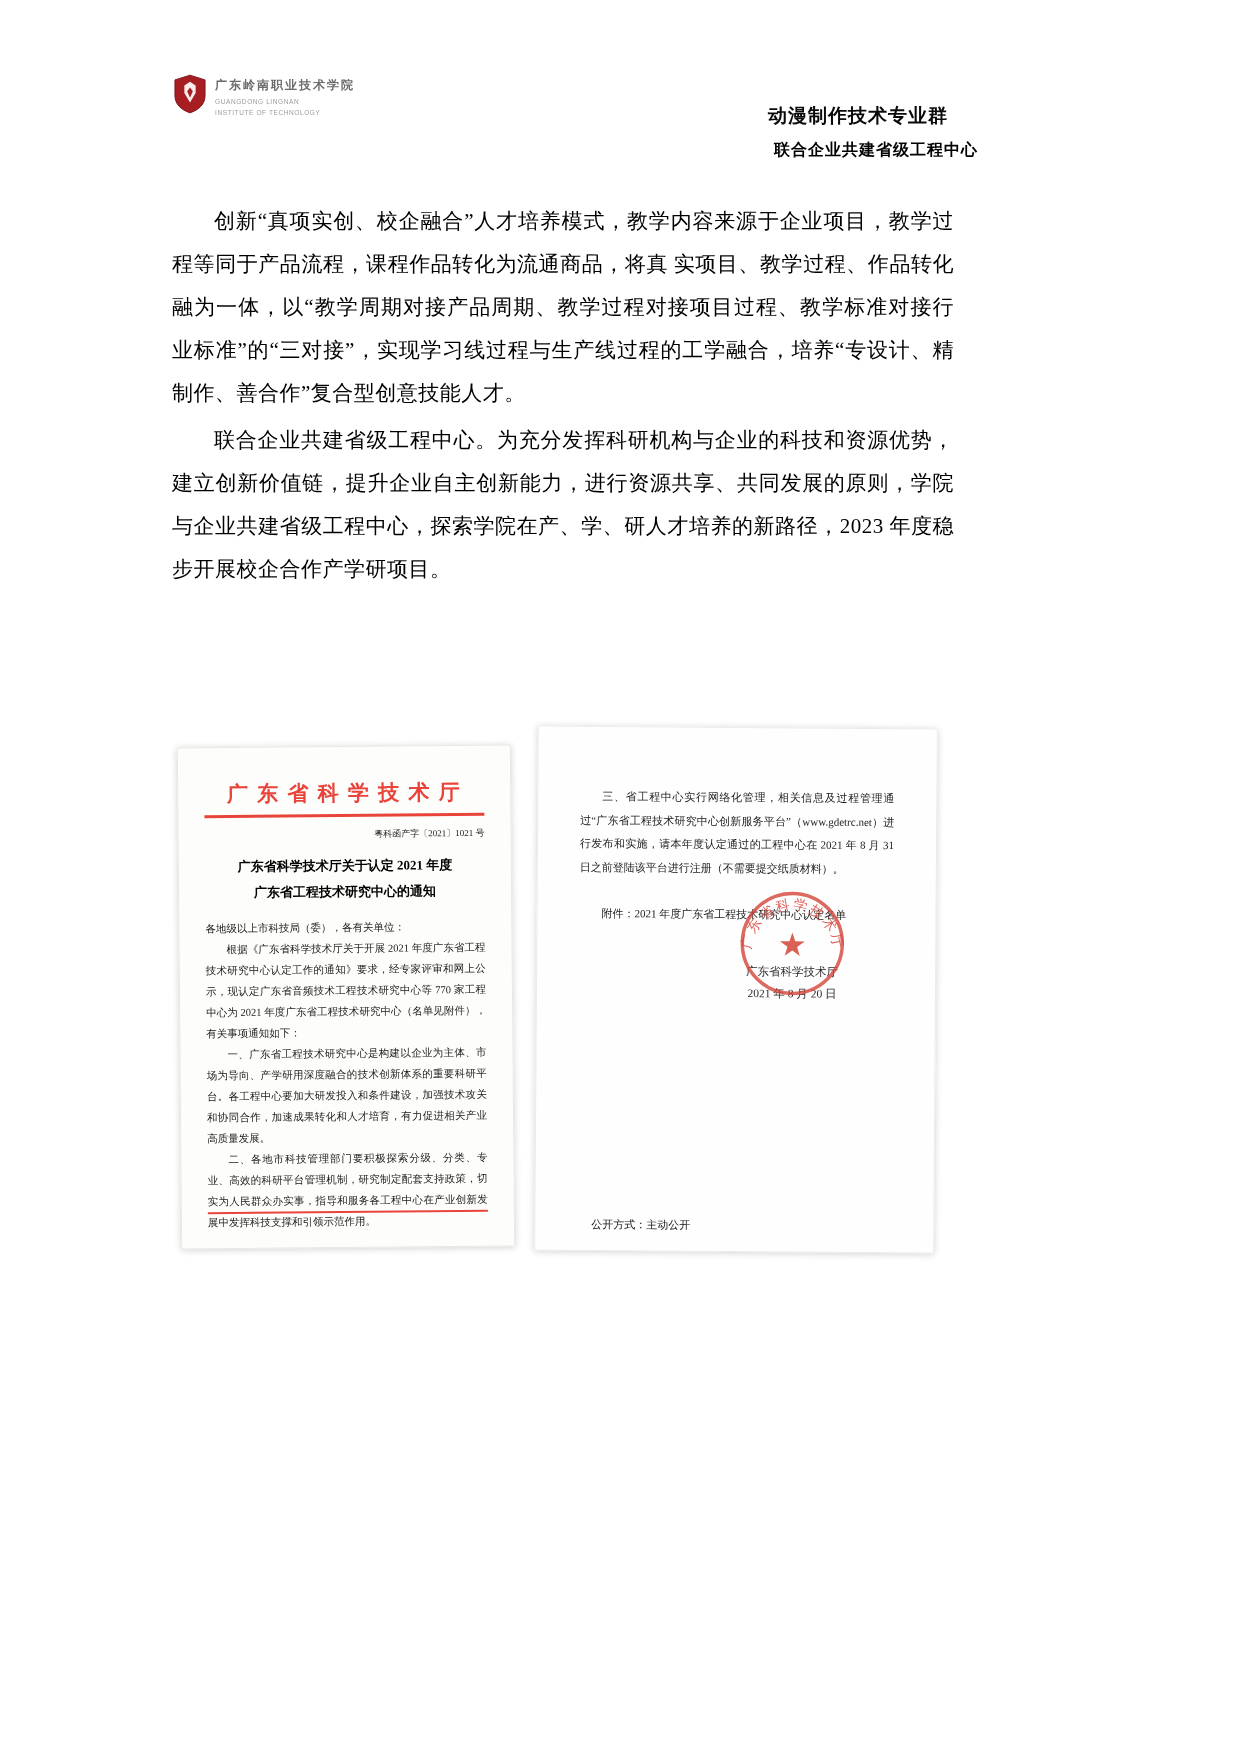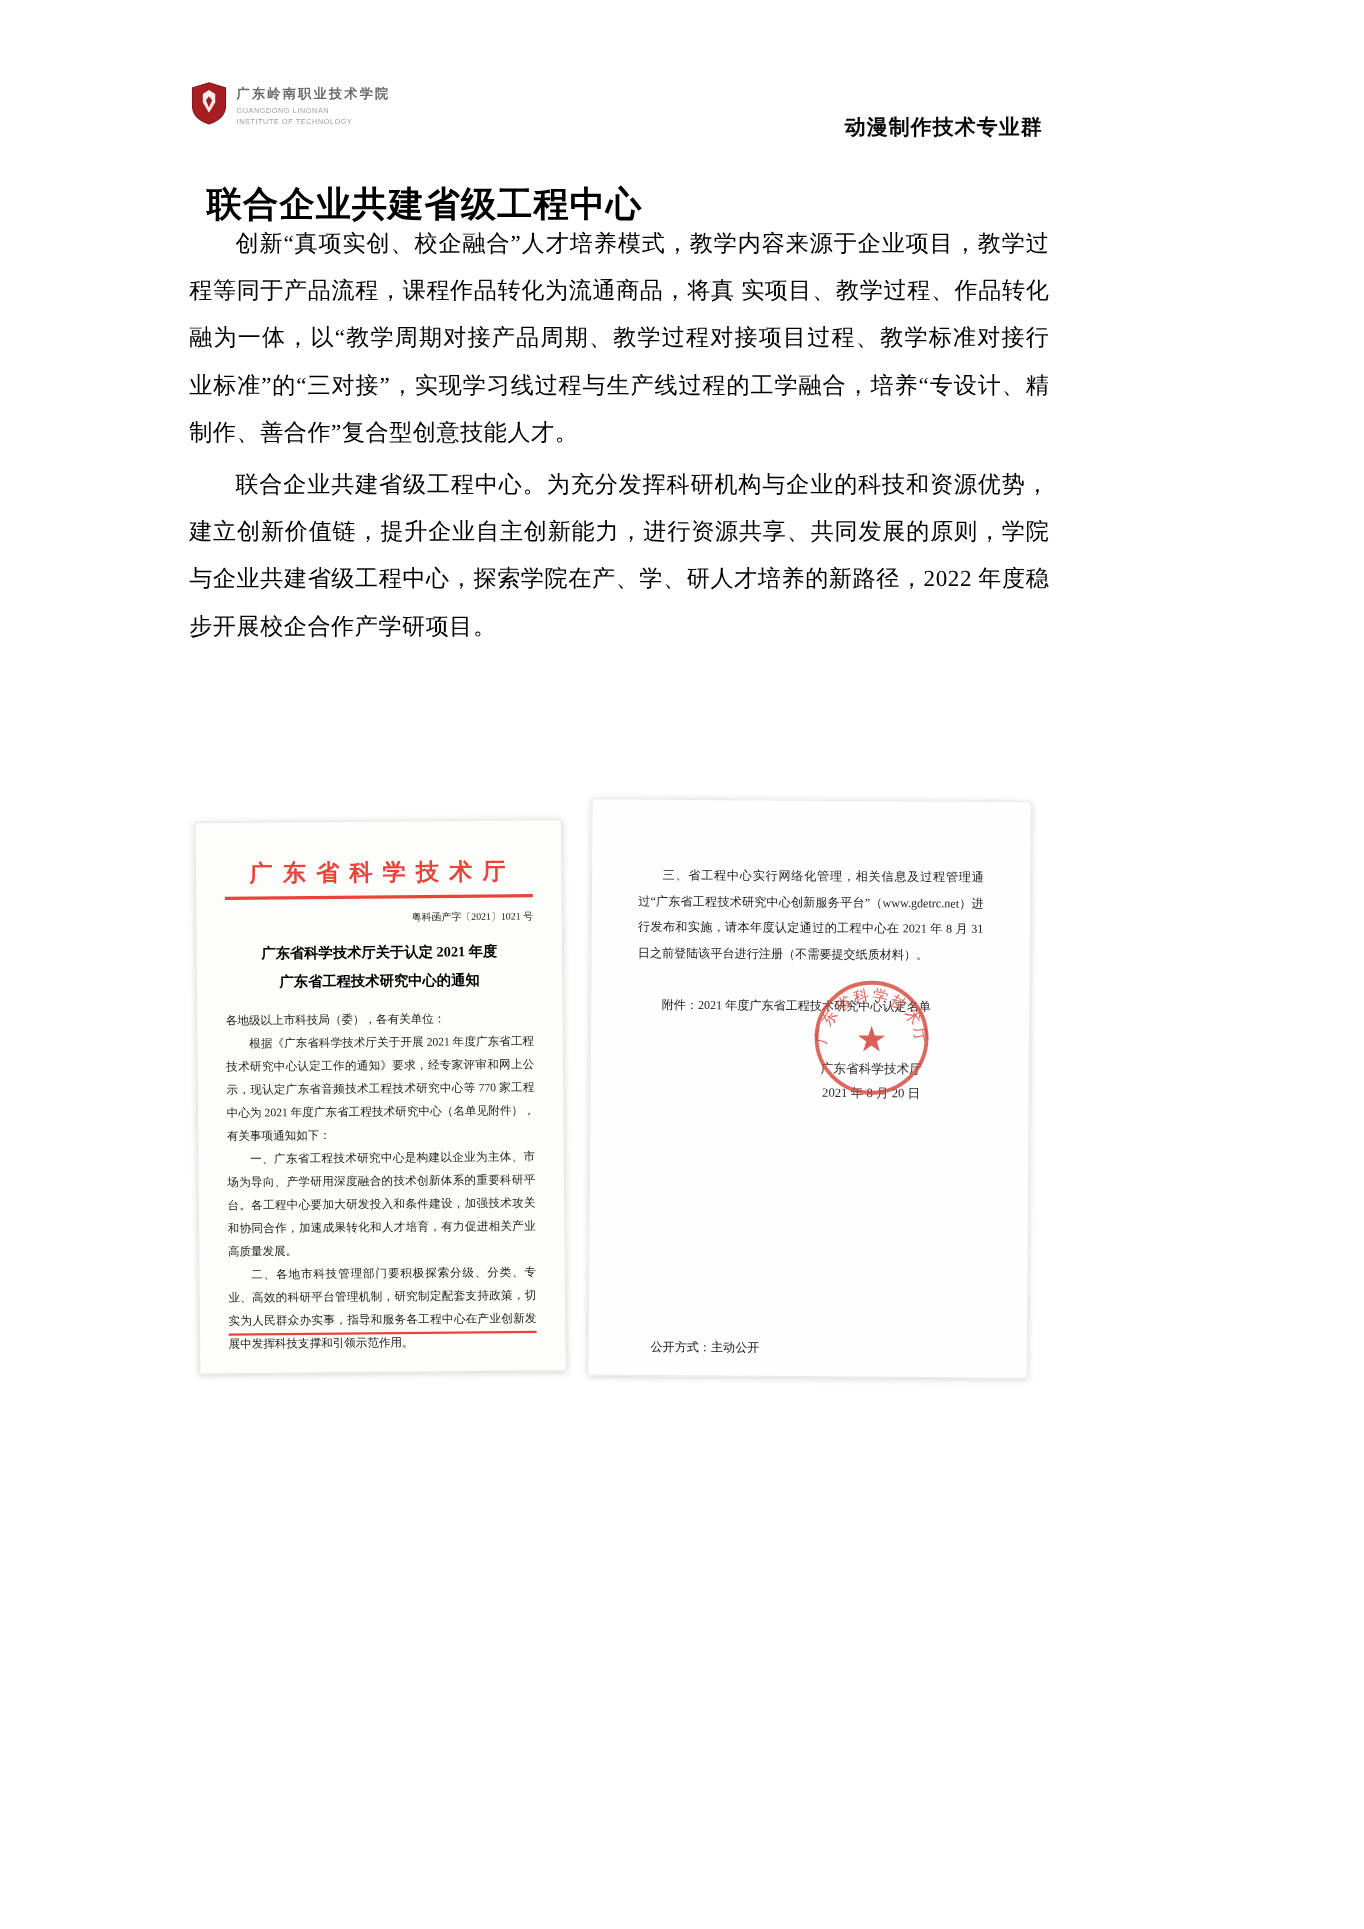--- a/index.html
+++ b/index.html
@@ -3,35 +3,35 @@
 <meta charset="utf-8">
 <style>
   html,body { margin:0; padding:0; background:#ffffff; }
   .page {
     position:relative; width:1240px; height:1754px; margin:0 auto;
     background:#ffffff; overflow:hidden;
     font-family:"Liberation Serif","DejaVu Serif",serif; color:#000;
   }
 
   
-  .logo { position:absolute; left:174px; top:74px; display:flex; align-items:flex-start; gap:9px; }
+  .logo { position:absolute; left:174px; top:74px; display:flex; align-items:center; gap:9px; }
   .logo-shield { flex:0 0 auto; }
   .logo-texts { padding-top:3px; }
   .logo-cn { font-family:"Liberation Sans","DejaVu Sans",sans-serif; font-weight:bold;
              font-size:12px; color:#6b6b6b; letter-spacing:2px; }
   .logo-en { font-family:"Liberation Sans","DejaVu Sans",sans-serif; font-size:6.5px;
              color:#9b9b9b; letter-spacing:0.6px; line-height:1.6; margin-top:3px; }
 
   .group-label { position:absolute; right:292px; top:103px;
                  font-family:"Liberation Sans","DejaVu Sans",sans-serif;
                  font-weight:bold; font-size:19px; color:#0a0a0a; letter-spacing:1px; }
 
   
-  .main-title { position:absolute; left:188px; top:143px; width:790px; text-align:left;
-                font-size:32px; font-weight:bold; letter-spacing:1px; }
+  .main-title { position:absolute; left:188px; top:129px; width:790px; text-align:right;
+                font-size:16px; font-weight:bold; letter-spacing:1px; }
   .body-text { position:absolute; left:168px; top:196px; width:790px;
                font-size:21px; line-height:43px; text-align:justify; }
   .body-text p { margin:4px; text-indent:2em; letter-spacing:0.5px; }
 
   
   .doc-left { position:absolute; left:179px; top:746px; width:334px; height:502px;
               background:#fdfdfb; box-shadow:0 1px 7px rgba(0,0,0,0.18);
               border:1px solid #e8e8e4; transform:rotate(-0.5deg);
               padding:32px 26px; box-sizing:border-box; overflow:hidden; }
   .agency { color:#e8443a; font-size:21px; font-weight:bold; letter-spacing:2px;
@@ -82,21 +82,21 @@
       </div>
     </span>
   </div>
 
   <div class="group-label">动漫制作技术专业群</div>
 
   <h1 class="main-title">联合企业共建省级工程中心</h1>
 
   <div class="body-text">
     <p>创新“真项实创、校企融合”人才培养模式，教学内容来源于企业项目，教学过程等同于产品流程，课程作品转化为流通商品，将真 实项目、教学过程、作品转化融为一体，以“教学周期对接产品周期、教学过程对接项目过程、教学标准对接行业标准”的“三对接”，实现学习线过程与生产线过程的工学融合，培养“专设计、精制作、善合作”复合型创意技能人才。</p>
-    <p>联合企业共建省级工程中心。为充分发挥科研机构与企业的科技和资源优势，建立创新价值链，提升企业自主创新能力，进行资源共享、共同发展的原则，学院与企业共建省级工程中心，探索学院在产、学、研人才培养的新路径，2022 年度稳步开展校企合作产学研项目。</p>
+    <p>联合企业共建省级工程中心。为充分发挥科研机构与企业的科技和资源优势，建立创新价值链，提升企业自主创新能力，进行资源共享、共同发展的原则，学院与企业共建省级工程中心，探索学院在产、学、研人才培养的新路径，2023 年度稳步开展校企合作产学研项目。</p>
   </div>
 
   <div class="doc-left">
     <div class="agency">广 东 省 科 学 技 术 厅</div>
     <div class="red-rule"></div>
     <div class="doc-no">粤科函产字〔2021〕1021 号</div>
     <div class="doc-title">
       <div>广东省科学技术厅关于认定 2021 年度</div>
       <div>广东省工程技术研究中心的通知</div>
     </div>

